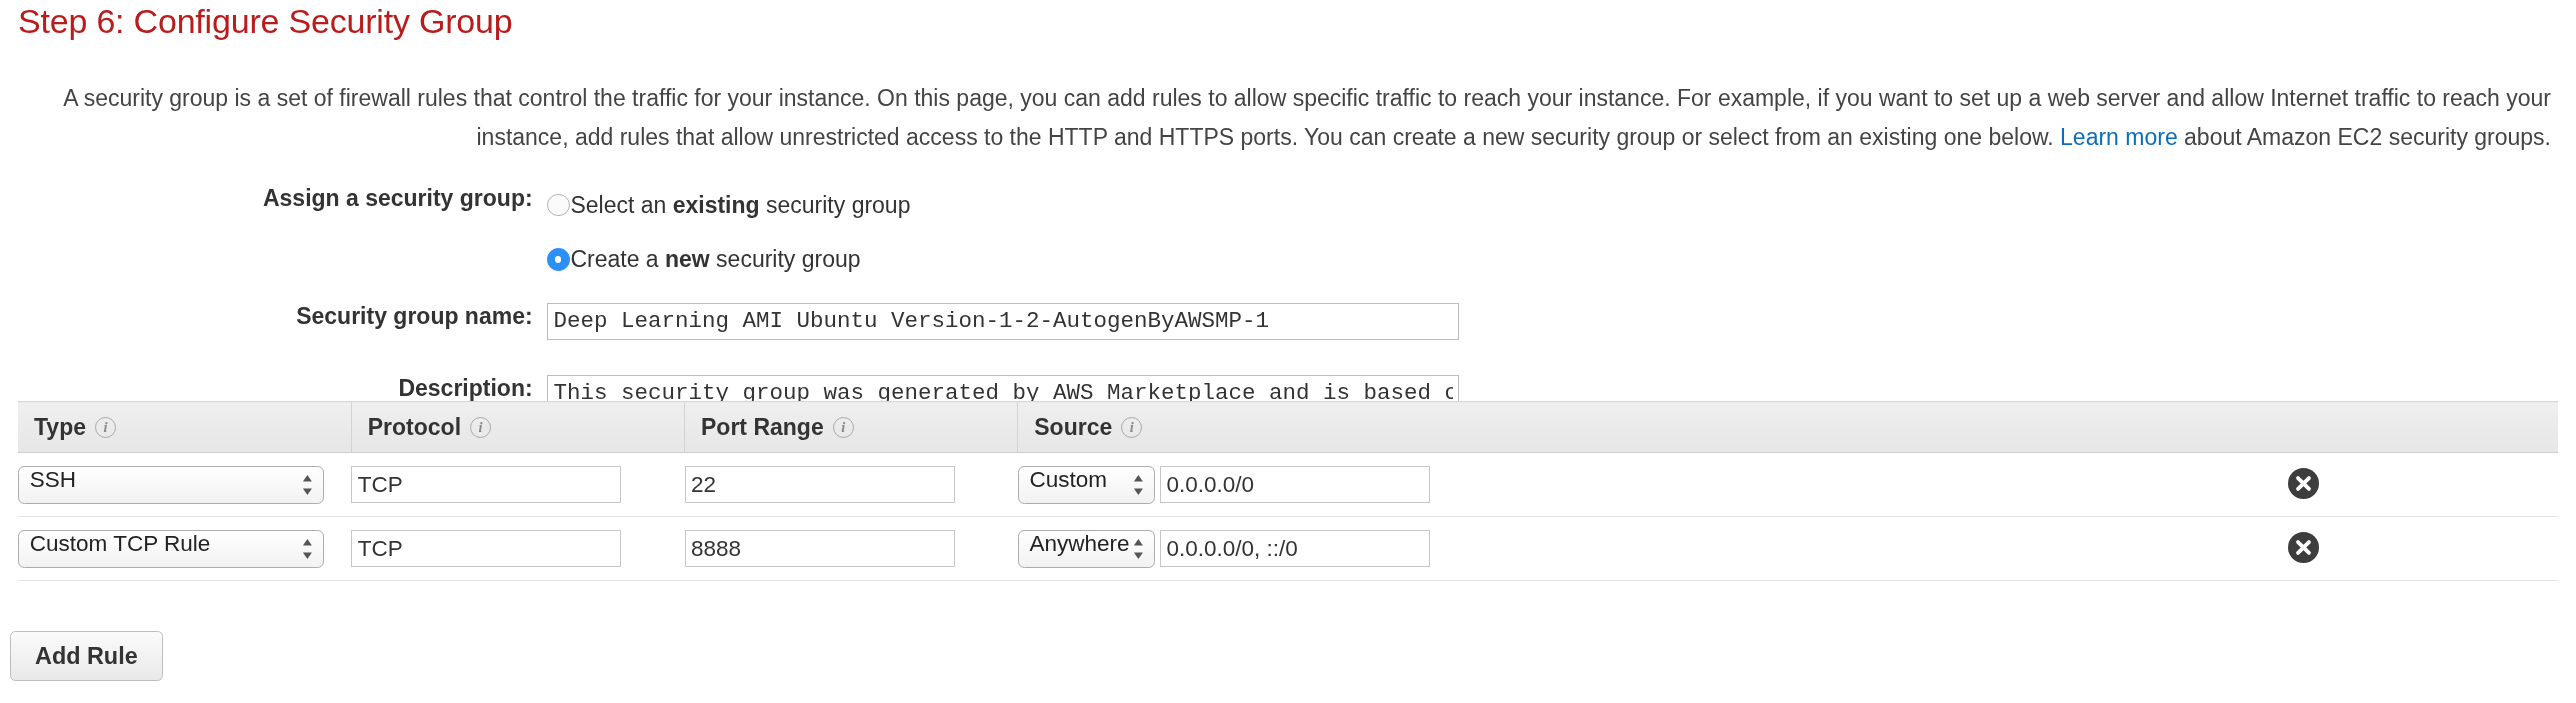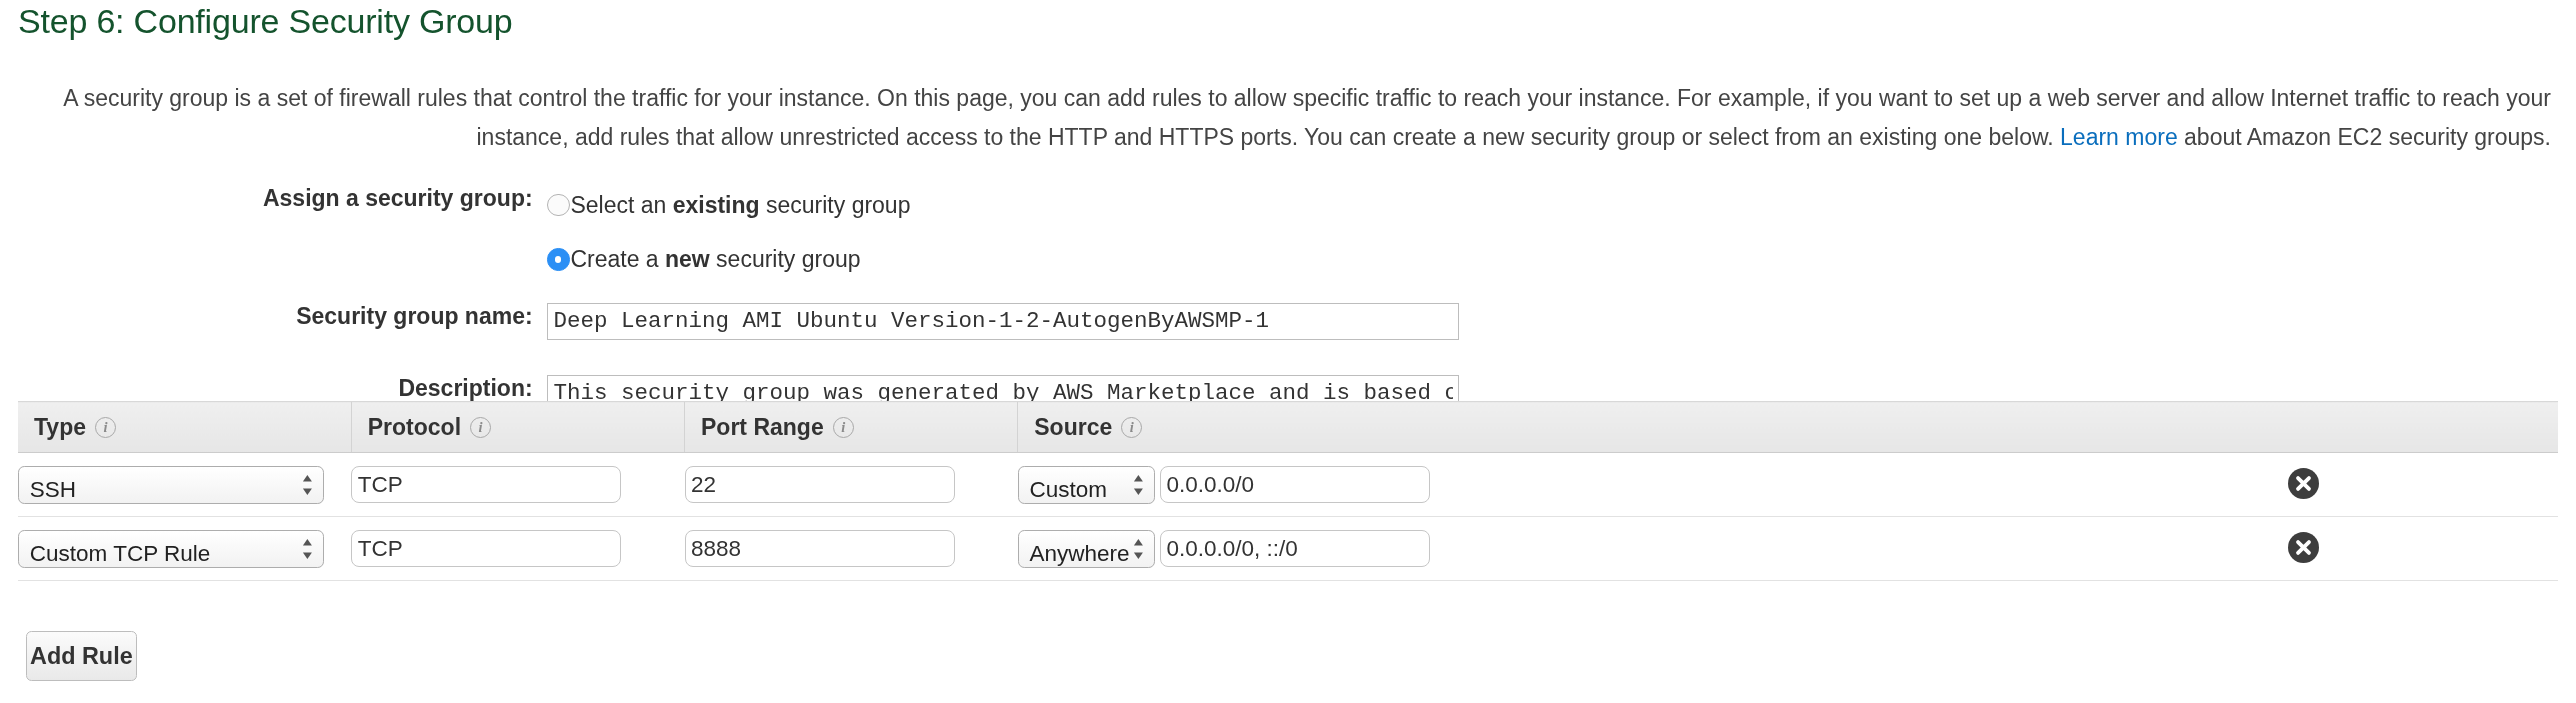--- a/index.html
+++ b/index.html
@@ -23,21 +23,21 @@
     padding: 0;
   }
 
   
   .step-title {
     position: absolute;
     left: 18px;
     top: 1.8px;
     font-size: 34px;
     font-weight: normal;
-    color: #14532d;
+    color: #b91c1c;
     letter-spacing: -0.2px;
     margin: 0;
     white-space: nowrap;
   }
 
   
   .intro {
     position: absolute;
     left: 18px;
     top: 56px;
@@ -194,21 +194,21 @@
     vertical-align: middle;
     border-bottom: 0.9px solid #e2e2e2;
     padding: 0;
   }
   .rules tbody tr:last-child td { border-bottom: 0.9px solid #e2e2e2; }
 
   
   .mac-select {
     position: relative;
     display: inline-flex;
-    align-items: flex-end;
+    align-items: flex-start;
     box-sizing: border-box;
     height: 38px;
     border: 0.9px solid #adadad;
     border-radius: 6.3px;
     background: linear-gradient(to bottom, #ffffff 0%, #f2f2f2 100%);
     font-size: 22.5px;
     color: #222222;
     padding: 0 36px 0 10.8px;
     cursor: pointer;
     white-space: nowrap;
@@ -230,21 +230,21 @@
   .cell-input {
     height: 37px;
     box-sizing: border-box;
     border: 0.9px solid #c6c6c6;
     background: #ffffff;
     font-family: "Liberation Sans", sans-serif;
     font-size: 22.5px;
     color: #333333;
     padding: 0 5.4px;
     outline: none;
-    border-radius: 8px;
+    border-radius: 0;
   }
   .in-protocol { width: 270px; }
   .in-port     { width: 270px; }
   .in-source   { width: 270px; }
 
   .source-group {
     display: flex;
     align-items: center;
     gap: 5.4px;
   }
@@ -260,24 +260,24 @@
     background: #3d3d3d;
     border: none;
     cursor: pointer;
     padding: 0;
   }
   .del-btn svg { display: block; }
 
   
   .add-rule {
     position: absolute;
-    left: 26px;
+    left: 10px;
     top: 631px;
     height: 50px;
-    padding: 0 3px;
+    padding: 0 24px;
     font-family: "Liberation Sans", sans-serif;
     font-size: 23.4px;
     font-weight: bold;
     color: #333333;
     background: linear-gradient(to bottom, #fbfbfb 0%, #e9e9e9 100%);
     border: 0.9px solid #bdbdbd;
     border-radius: 5.4px;
     cursor: pointer;
   }
 </style>

